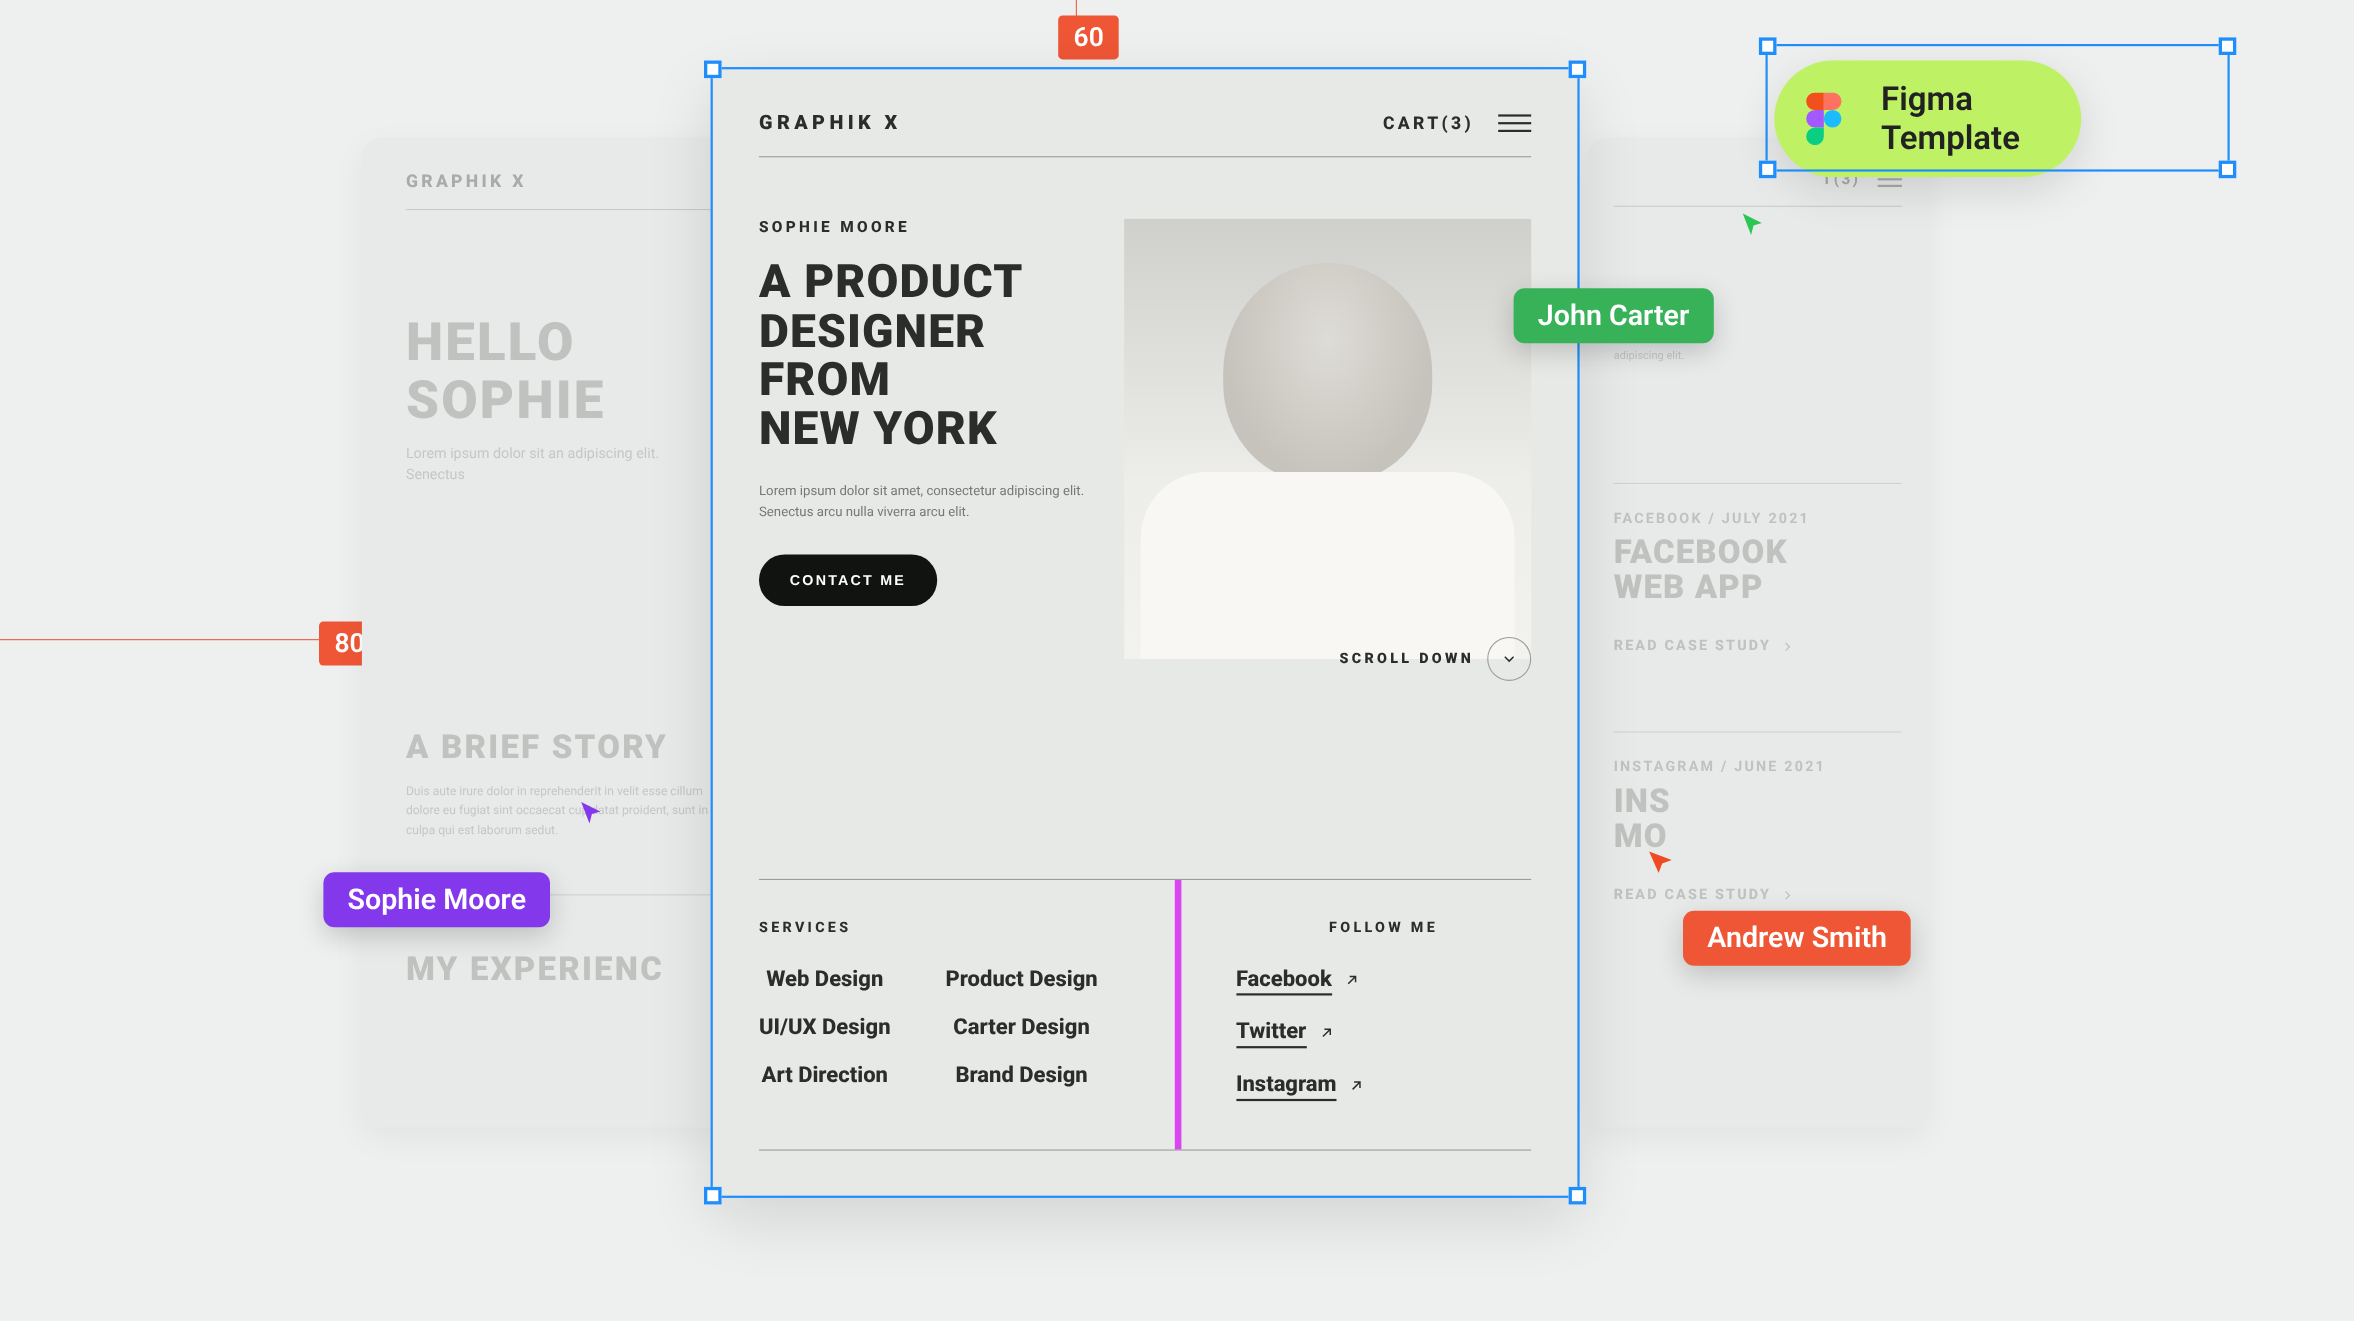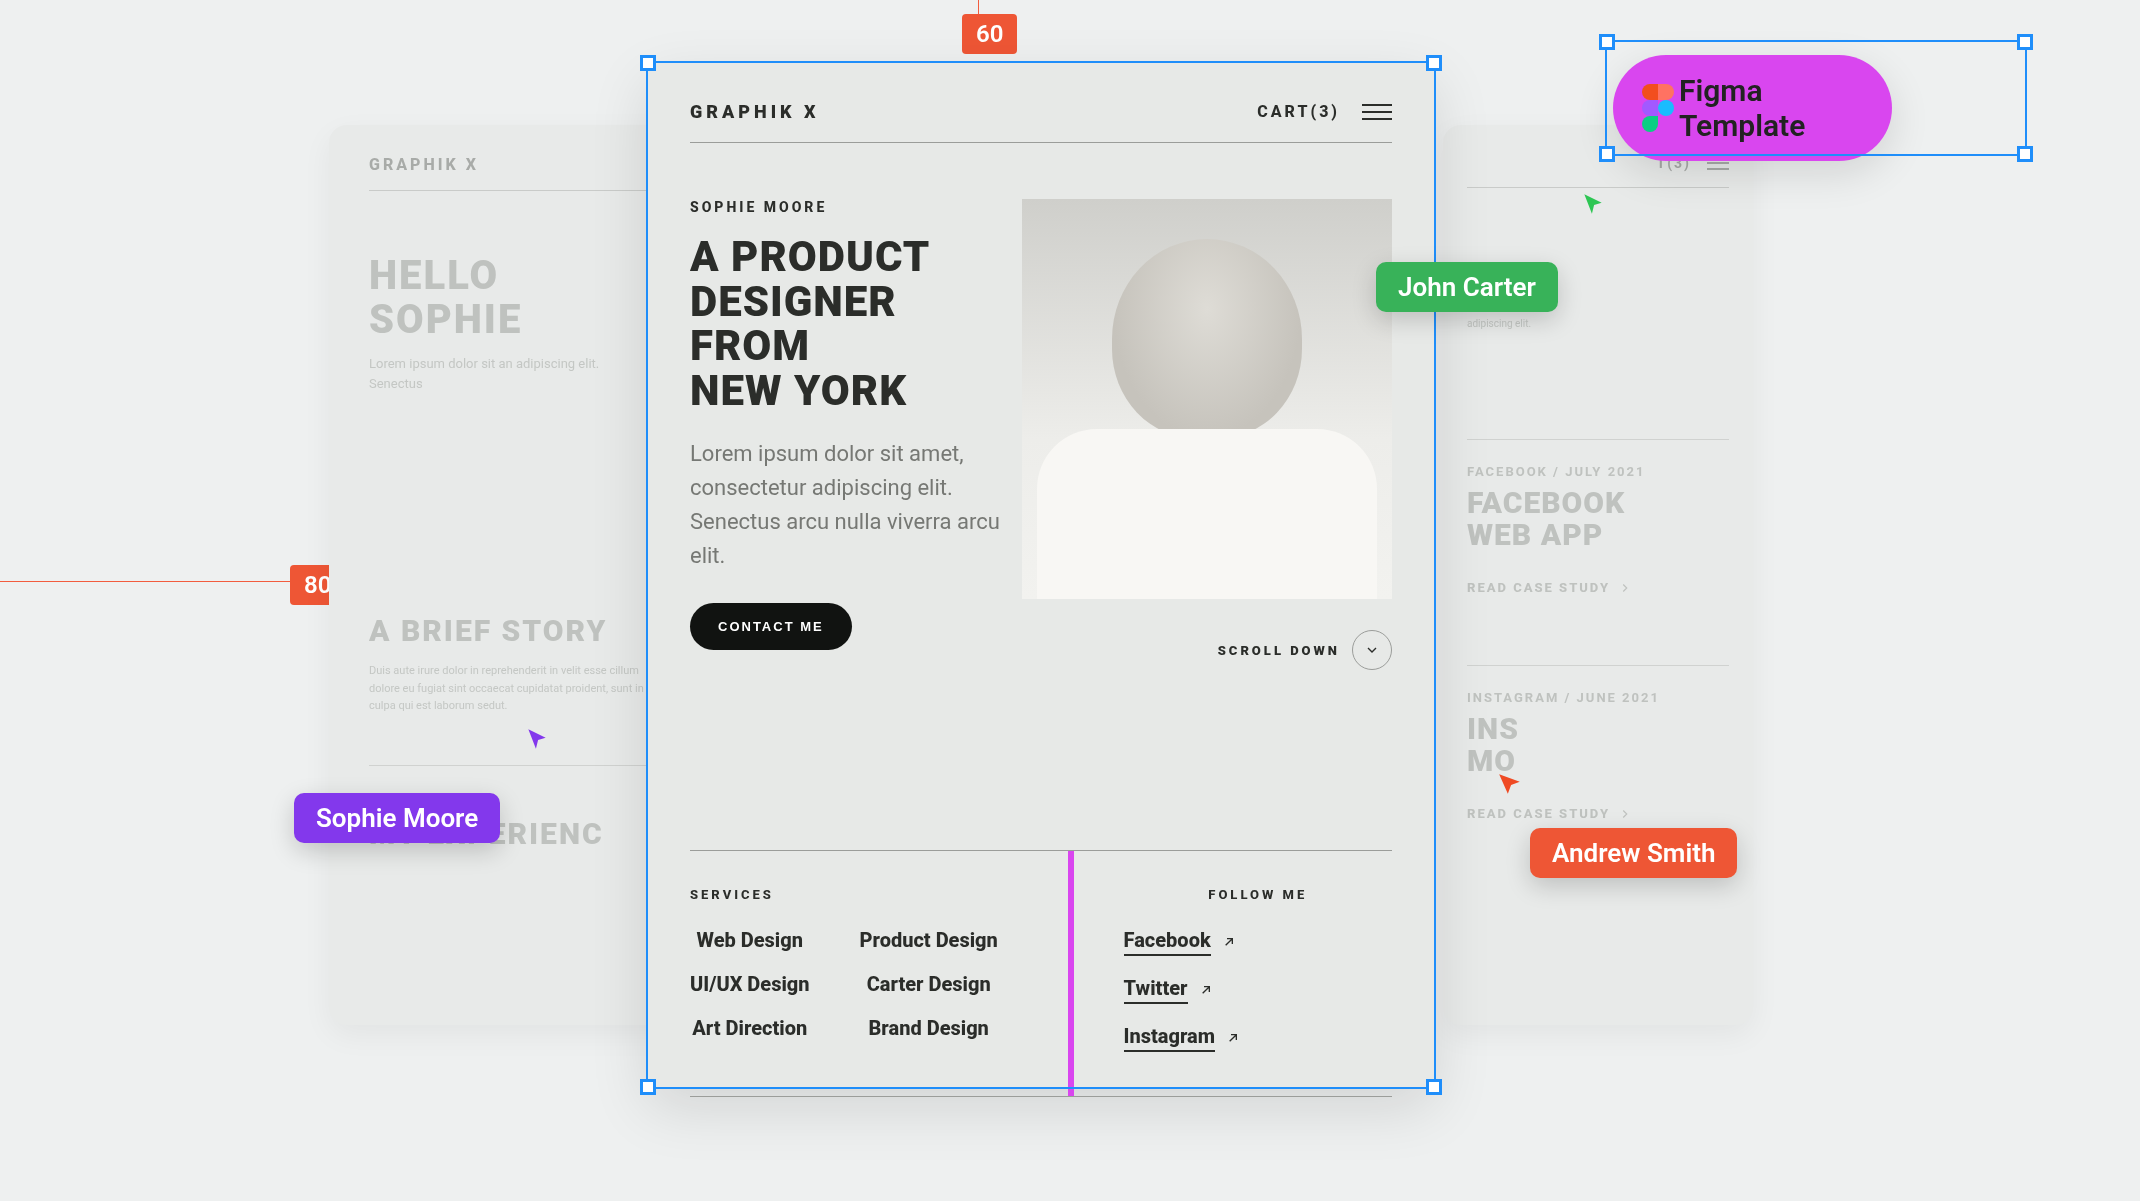--- a/index.html
+++ b/index.html
@@ -49,21 +49,21 @@
     border-bottom: 1px solid #c9cbc9;
     margin: 0 40px;
   }
   .bgframe .frame-header { padding: 30px 0 16px 0; }
   .logo-small { font-size: 16px; letter-spacing: 3px; font-weight: 800; color: #a8aba8; }
   .cart-small { display:flex; align-items:center; gap:16px; color:#a8aba8; font-size:14px; letter-spacing:2px; font-weight:700;}
   .burger-s { display:inline-flex; flex-direction:column; gap:4px;}
   .burger-s span { display:block; width:22px; height:2px; background:#a8aba8;}
 
   .bgframe .section { padding: 0 40px; color:#b6b9b6; }
-  .left-frame .big-ghost { font-size: 40px; font-weight: 900; letter-spacing: 2px; color:#bfc2bf; margin-top: 63px; line-height:1.1;}
+  .left-frame .big-ghost { font-size: 48px; font-weight: 900; letter-spacing: 2px; color:#bfc2bf; margin-top: 94px; line-height:1.1;}
   .ghost-lorem { font-size: 13px; color:#c4c7c4; margin-top: 12px; max-width: 240px; line-height:1.5;}
   .ghost-img { width: 200px; height: 230px; background:#d0d2d0; border-radius:2px; margin-left:auto; margin-top:-120px;}
   .ghost-subhead { font-size: 30px; font-weight: 900; letter-spacing:2px; color:#bfc2bf; margin-top:110px;}
   .ghost-para { font-size:11px; color:#c4c7c4; margin-top:14px; max-width:280px; line-height:1.6;}
   .ghost-hr { border:0; border-top:1px solid #d0d2d0; margin:50px 0;}
 
   .right-frame .section { padding: 0 24px; }
   .right-frame .tiny { font-size:10px; color:#c4c7c4;}
   .right-frame .hr { border:0; border-top:1px solid #d0d2d0; margin:24px 0;}
   .right-frame .meta { font-size:13px; letter-spacing:2px; color:#bfc2bf; font-weight:700; margin-top:10px;}
@@ -103,21 +103,21 @@
   .main-logo { font-size:18px; letter-spacing:4px; font-weight:900; color:#2b2d2a;}
   .cart-wrap { display:flex; align-items:center; gap:22px;}
   .cart-lbl { font-size:16px; letter-spacing:3px; font-weight:800; color:#2b2d2a;}
   .burger { display:inline-flex; flex-direction:column; gap:5px; cursor:pointer;}
   .burger span { display:block; width:30px; height:2px; background:#2b2d2a;}
 
   .hero { display:flex; gap:20px; margin-top:56px;}
   .hero-left { flex:1; }
   .eyebrow { font-size:14px; letter-spacing:3px; font-weight:800; color:#2b2d2a;}
   .hero-title { font-size:42px; font-weight:900; letter-spacing:1px; color:#2b2d2a; margin-top:20px; line-height:1.06;}
-  .hero-body { font-size:22px; color:#767874; margin-top:24px; max-width:440px; line-height:1.55;}
+  .hero-body { font-size:12px; color:#767874; margin-top:24px; max-width:440px; line-height:1.55;}
   .btn-pill { display:inline-block; margin-top:30px; background:#111311; color:#fff; font-size:13px; letter-spacing:2px; font-weight:800; padding:16px 28px; border-radius:999px; cursor:pointer; border:none;}
   .hero-right { position:relative; width:370px; flex:none;}
   .portrait {
     width: 370px; height: 400px;
     background: linear-gradient(180deg, #cfcfcb 0%, #ededea 60%, #f2f2ef 100%);
     position: relative;
     overflow: hidden;
   }
   .portrait-head {
     position:absolute; left:50%; top:40px; transform:translateX(-50%);
@@ -160,24 +160,24 @@
   .label-purple { background:#8338ec; }
   .cursor.green svg path { fill:#2dc653; }
   .label-green { background:#38b259; }
   .cursor.orange svg path { fill:#ef4a23; }
   .label-orange { background:#ee5635; }
 
   
   .figma-pill {
     position:absolute;
     left: 1613px; top: 55px;
-    background:#d946ef;
+    background:#bef264;
     border-radius: 999px;
     padding: 18px 36px 18px 28px;
-    display:flex; align-items:center; gap:4px;
+    display:flex; align-items:center; gap:35px;
     box-shadow: 0 12px 40px rgba(0,0,0,0.12);
     font-size:30px; font-weight:600; color:#222;
   }
   .figma-logo { width:34px; height:48px; position:relative; }
   .figma-pill-sel {
     position:absolute;
     left: 1605px; top: 40px;
     width: 422px; height: 116px;
     border: 2px solid #1f8efa;
     pointer-events:none;

